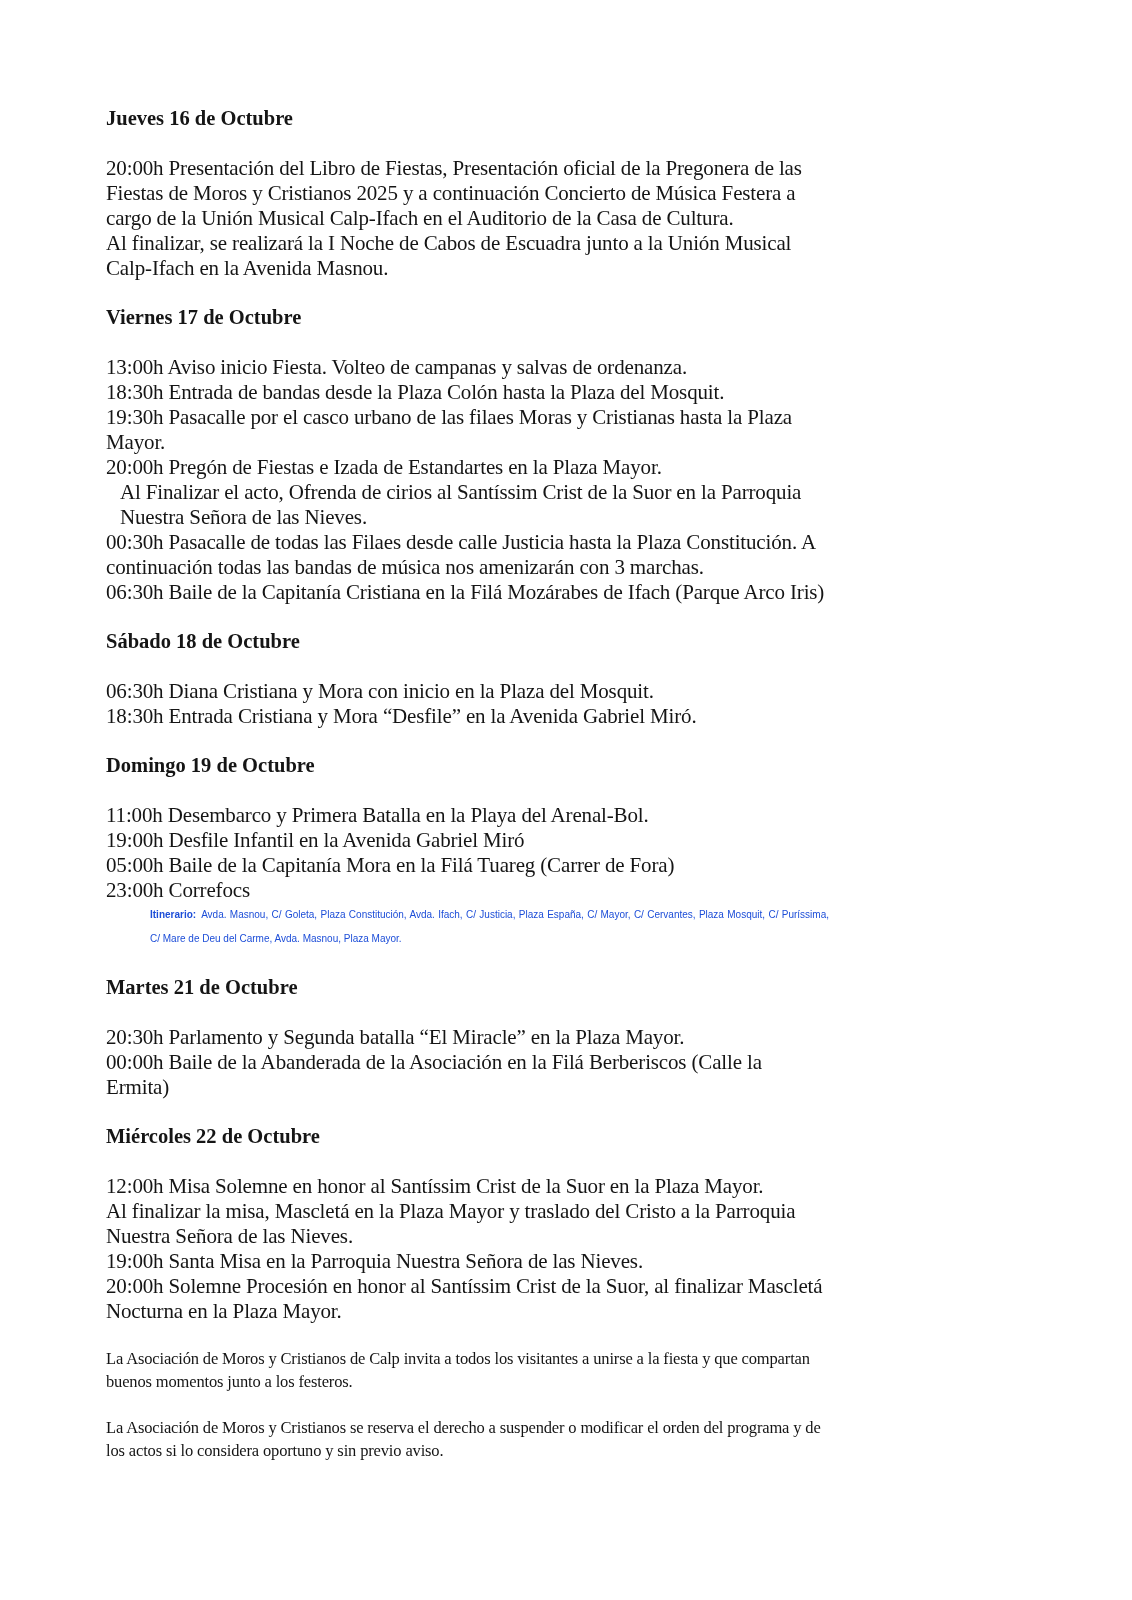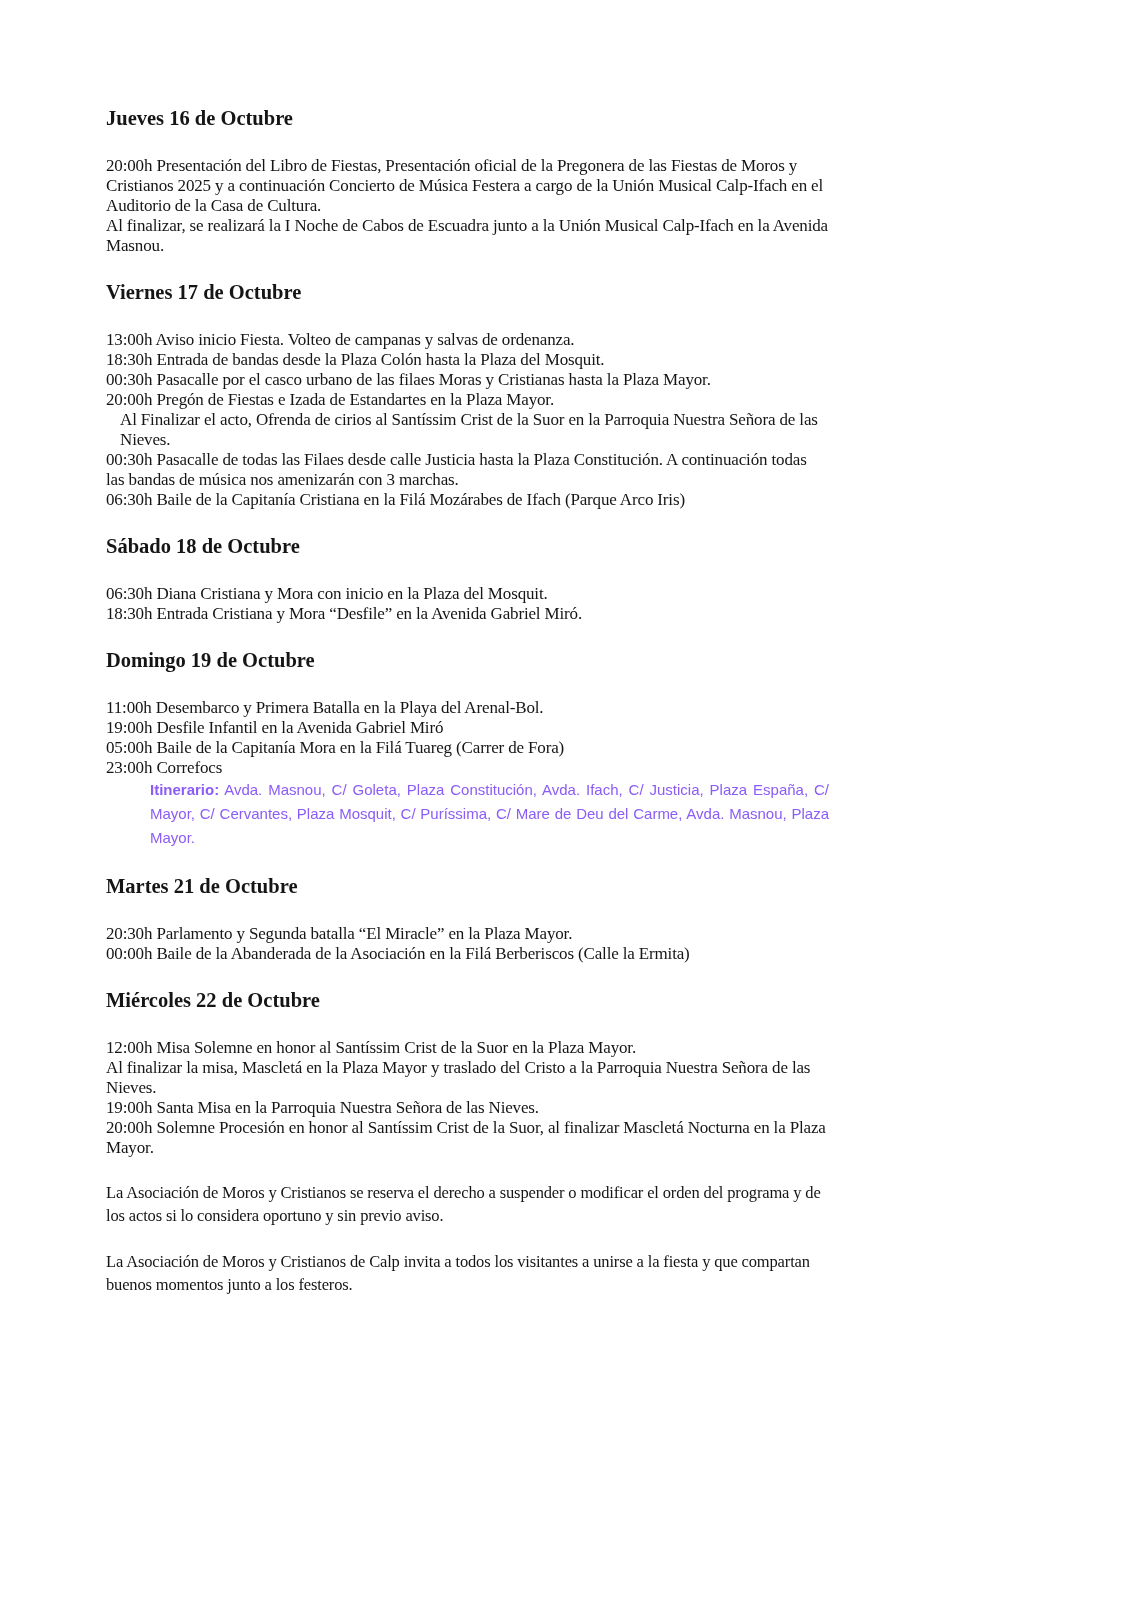--- a/index.html
+++ b/index.html
@@ -25,35 +25,35 @@
     font-size: 20.5px;
     line-height: 24px;
     font-weight: bold;
     margin: 24px 0 26px 0;
     letter-spacing: 0;
   }
   .day-section:first-child .day-title {
     margin-top: 0;
   }
   .line {
-    font-size: 17px;
-    line-height: 20px;
+    font-size: 21px;
+    line-height: 25px;
     letter-spacing: -0.15px;
   }
   .line.indented {
     padding-left: 14px;
   }
   .line.itinerary {
     font-family: "Liberation Sans", sans-serif;
-    font-size: 15px;
+    font-size: 10px;
     line-height: 24px;
     padding-left: 44px;
     text-align: justify;
     letter-spacing: 0;
-    color: #8b5cf6;
+    color: #1d4ed8;
   }
   .line.itinerary strong {
     padding-right: 5px;
   }
   .fin-heading {
     margin-top: 24px;
     font-size: 16.5px;
     line-height: 23px;
     font-weight: normal;
     text-decoration: underline;
@@ -77,21 +77,21 @@
           <div class="line">20:00h Presentación del Libro de Fiestas, Presentación oficial de la Pregonera de las Fiestas de Moros y Cristianos 2025 y a continuación Concierto de Música Festera a cargo de la Unión Musical Calp-Ifach en el Auditorio de la Casa de Cultura.</div>
           <div class="line">Al finalizar, se realizará la I Noche de Cabos de Escuadra junto a la Unión Musical Calp-Ifach en la Avenida Masnou.</div>
         </div>
   </section>
 
   <section class="day-section">
     <h2 class="day-title">Viernes 17 de Octubre</h2>
     <div class="day-lines">
           <div class="line">13:00h Aviso inicio Fiesta. Volteo de campanas y salvas de ordenanza.</div>
           <div class="line">18:30h Entrada de bandas desde la Plaza Colón hasta la Plaza del Mosquit.</div>
-          <div class="line">00:30h Pasacalle por el casco urbano de las filaes Moras y Cristianas hasta la Plaza Mayor.</div>
+          <div class="line">19:30h Pasacalle por el casco urbano de las filaes Moras y Cristianas hasta la Plaza Mayor.</div>
           <div class="line">20:00h Pregón de Fiestas e Izada de Estandartes en la Plaza Mayor.</div>
           <div class="line indented">Al Finalizar el acto, Ofrenda de cirios al Santíssim Crist de la Suor en la Parroquia Nuestra Señora de las Nieves.</div>
           <div class="line">00:30h Pasacalle de todas las Filaes desde calle Justicia hasta la Plaza Constitución. A continuación todas las bandas de música nos amenizarán con 3 marchas.</div>
           <div class="line">06:30h Baile de la Capitanía Cristiana en la Filá Mozárabes de Ifach (Parque Arco Iris)</div>
         </div>
   </section>
 
   <section class="day-section">
     <h2 class="day-title">Sábado 18 de Octubre</h2>
     <div class="day-lines">
@@ -130,16 +130,16 @@
           <div class="line">12:00h Misa Solemne en honor al Santíssim Crist de la Suor en la Plaza Mayor.</div>
           <div class="line">Al finalizar la misa, Mascletá en la Plaza Mayor y traslado del Cristo a la Parroquia Nuestra Señora de las Nieves.</div>
           <div class="line">19:00h Santa Misa en la Parroquia Nuestra Señora de las Nieves.</div>
           <div class="line">20:00h Solemne Procesión en honor al Santíssim Crist de la Suor, al finalizar Mascletá Nocturna en la Plaza Mayor.</div>
         </div>
   </section>
 
 </div>
 
   <section>
+    <p class="foot-para">La Asociación de Moros y Cristianos de Calp invita a todos los visitantes a unirse a la fiesta y que compartan buenos momentos junto a los festeros.</p>
     <p class="foot-para">La Asociación de Moros y Cristianos se reserva el derecho a suspender o modificar el orden del programa y de los actos si lo considera oportuno y sin previo aviso.</p>
-    <p class="foot-para">La Asociación de Moros y Cristianos de Calp invita a todos los visitantes a unirse a la fiesta y que compartan buenos momentos junto a los festeros.</p>
   </section>
 </main>
 
 </body></html>

